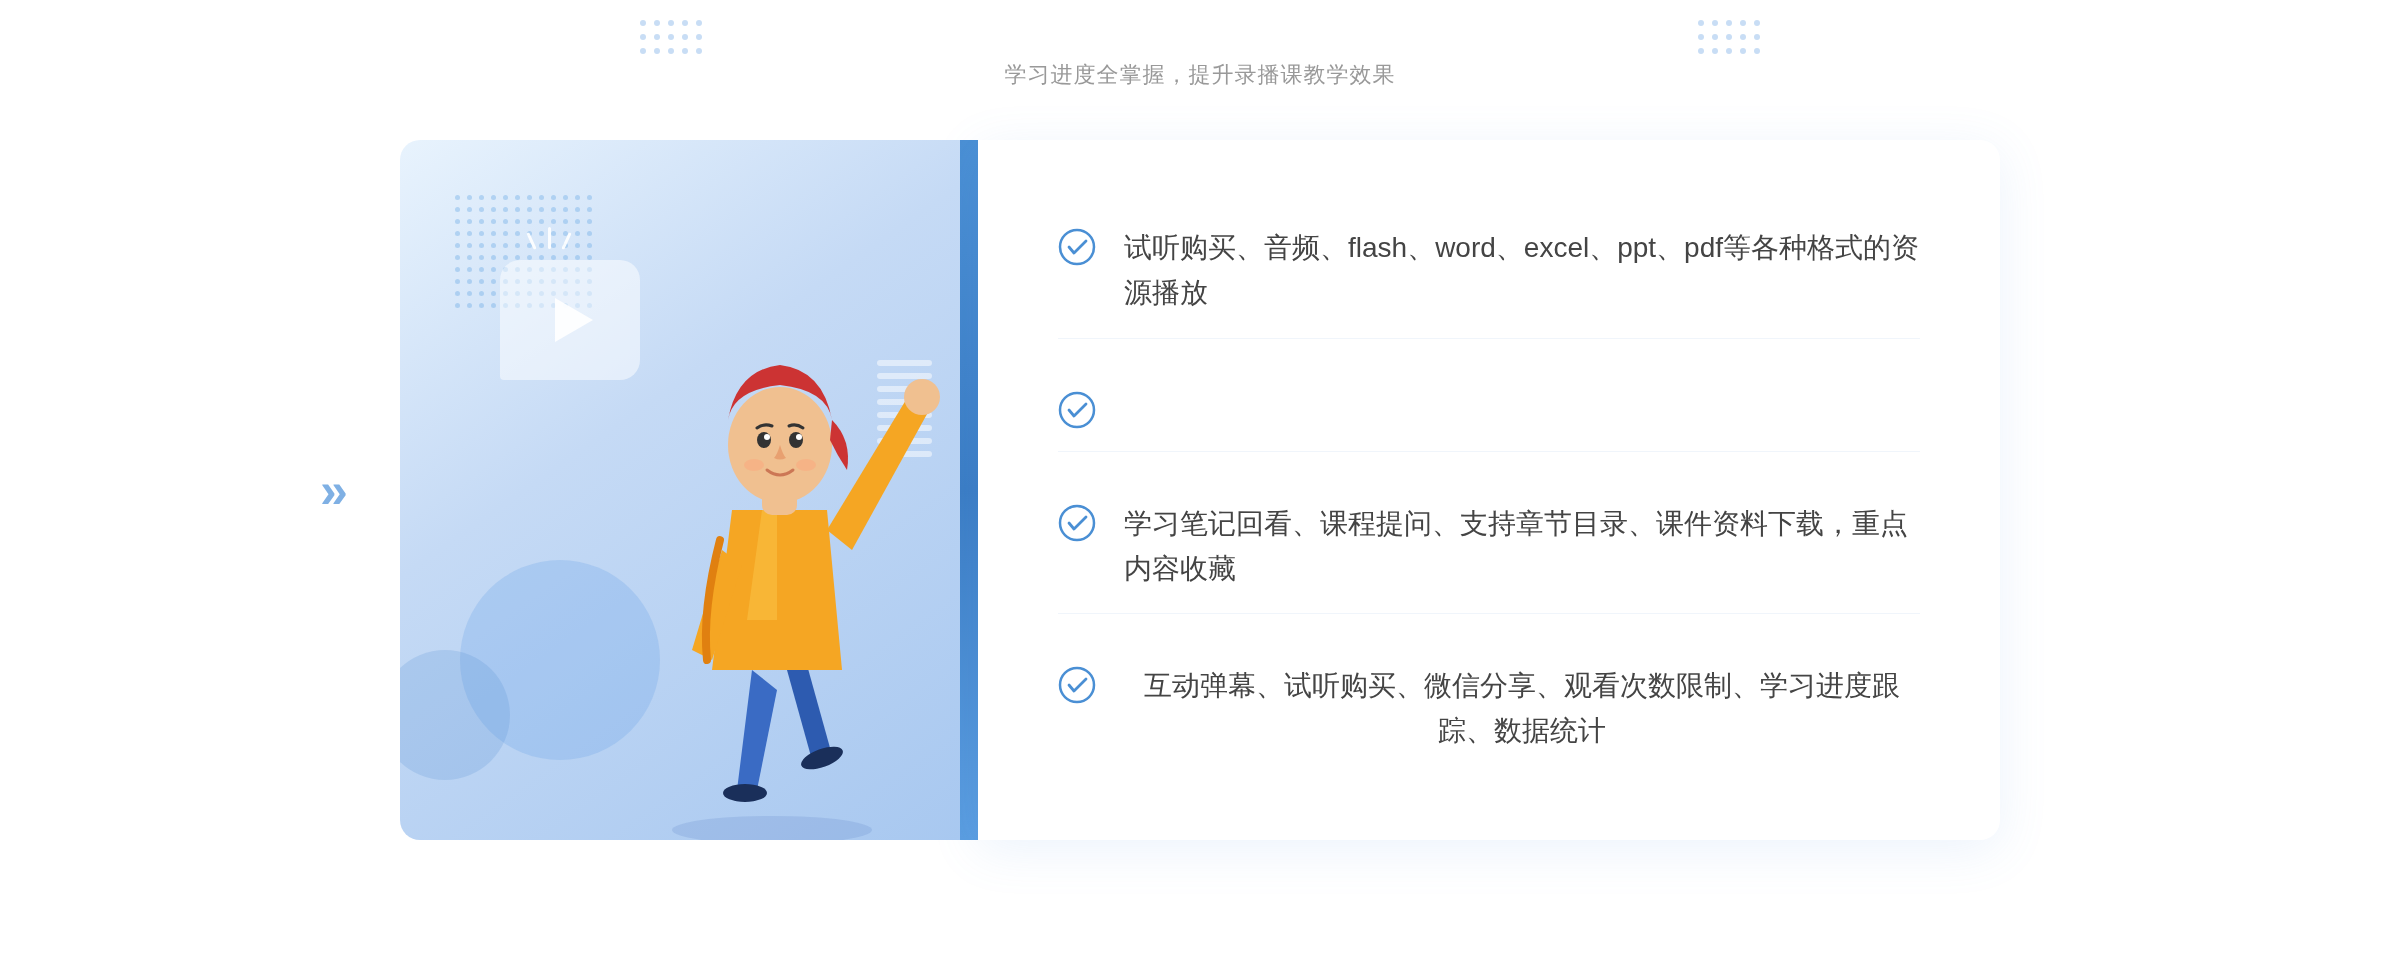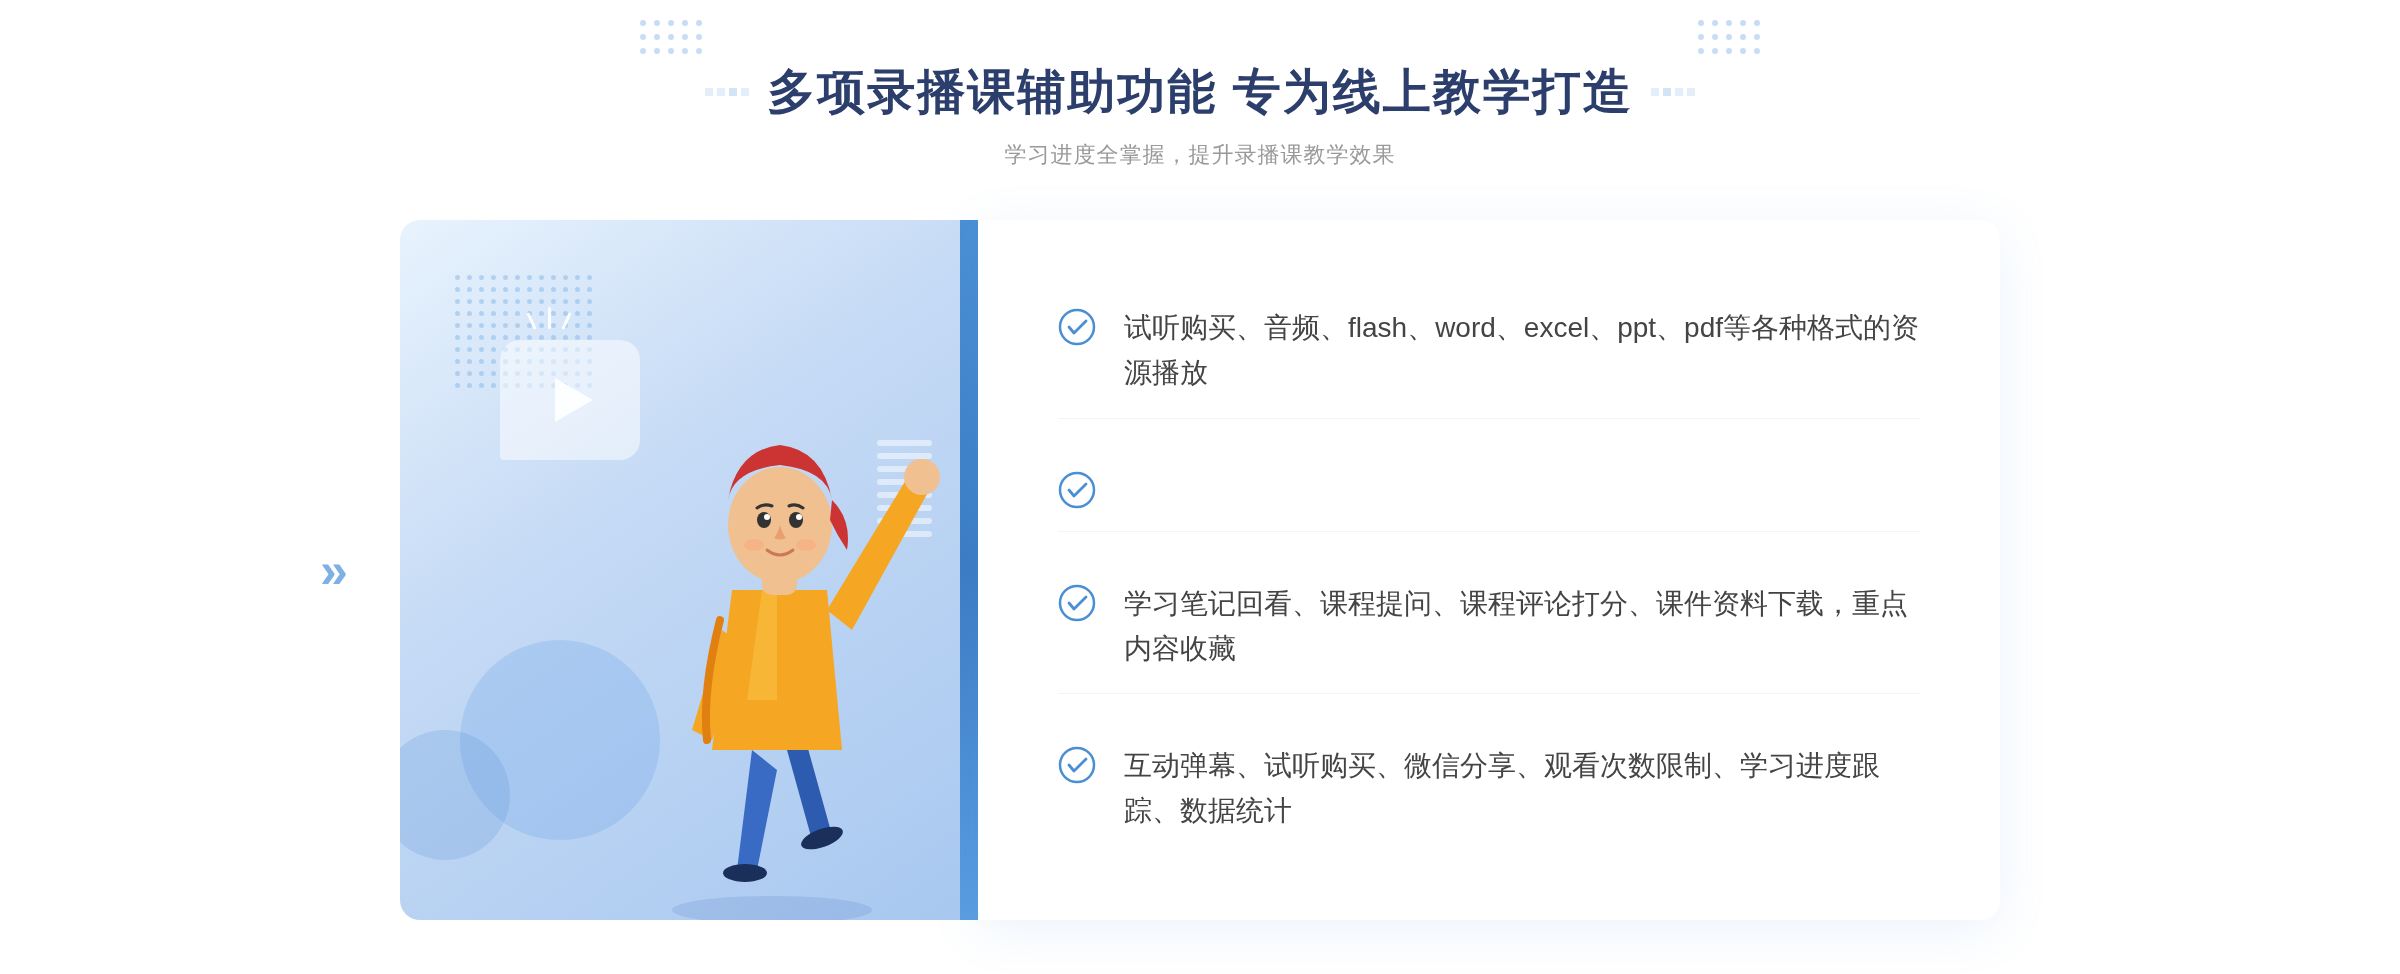--- a/index.html
+++ b/index.html
@@ -163,20 +163,21 @@
     .feature-item {
       display: flex;
       align-items: flex-start;
       gap: 28px;
       padding: 22px 0;
       border-bottom: 1px solid #f0f5fb;
     }
 
     .feature-item:last-child {
       border-bottom: none;
+      text-align: center;
     }
 
     .check-icon {
       width: 38px;
       height: 38px;
       flex-shrink: 0;
       margin-top: 2px;
     }
 
     .check-icon svg {
@@ -272,35 +273,20 @@
     <div class="dots-row">
       <div class="small-dot"></div>
         <div class="small-dot"></div>
         <div class="small-dot"></div>
       <div class="small-dot"></div>
         <div class="small-dot"></div>
     </div>
   </div>
 
   <div class="header-section">
-    <div class="header-title-row">
-      <div class="title-decoration">
-        <div class="square" style="opacity:0.5"></div>
-        <div class="square" style="opacity:0.5"></div>
-        <div class="square" style="opacity:0.8"></div>
-        <div class="square" style="opacity:0.5"></div>
-      </div>
-      <h1 class="main-title">多项录播课辅助功能 专为线上教学打造</h1>
-      <div class="title-decoration">
-        <div class="square" style="opacity:0.5"></div>
-        <div class="square" style="opacity:0.8"></div>
-        <div class="square" style="opacity:0.5"></div>
-        <div class="square" style="opacity:0.5"></div>
-      </div>
-    </div>
     <p class="subtitle">学习进度全掌握，提升录播课教学效果</p>
   </div>
 
   <div class="content-area" style="position:relative;">
 
     <div style="position:absolute; left:-80px; top:50%; transform:translateY(-50%); color:#4a90d9; font-size:50px; font-weight:900; opacity:0.7; letter-spacing:-8px;">»</div>
 
     <div class="illustration-panel">
 
       <div style="position:absolute; top:55px; left:55px; display:grid; grid-template-columns:repeat(12,1fr); gap:7px; opacity:0.45;">
@@ -523,21 +509,21 @@
         </div>
       </div>
 
       <div class="feature-item">
         <div class="check-icon">
           <svg viewBox="0 0 38 38" xmlns="http://www.w3.org/2000/svg">
             <circle cx="19" cy="19" r="17" fill="none" stroke="#4a8fd4" stroke-width="2.5"></circle>
             <polyline points="11,19 16,25 28,13" fill="none" stroke="#4a8fd4" stroke-width="2.8" stroke-linecap="round" stroke-linejoin="round"></polyline>
           </svg>
         </div>
-        <span class="feature-text">学习笔记回看、课程提问、课程评论打分、课件资料下载，重点内容收藏</span>
+        <span class="feature-text">学习笔记回看、课程提问、支持章节目录、课件资料下载，重点内容收藏</span>
       </div>
 
       <div class="feature-item">
         <div class="check-icon">
           <svg viewBox="0 0 38 38" xmlns="http://www.w3.org/2000/svg">
             <circle cx="19" cy="19" r="17" fill="none" stroke="#4a8fd4" stroke-width="2.5"></circle>
             <polyline points="11,19 16,25 28,13" fill="none" stroke="#4a8fd4" stroke-width="2.8" stroke-linecap="round" stroke-linejoin="round"></polyline>
           </svg>
         </div>
         <span class="feature-text">互动弹幕、试听购买、微信分享、观看次数限制、学习进度跟踪、数据统计</span>

